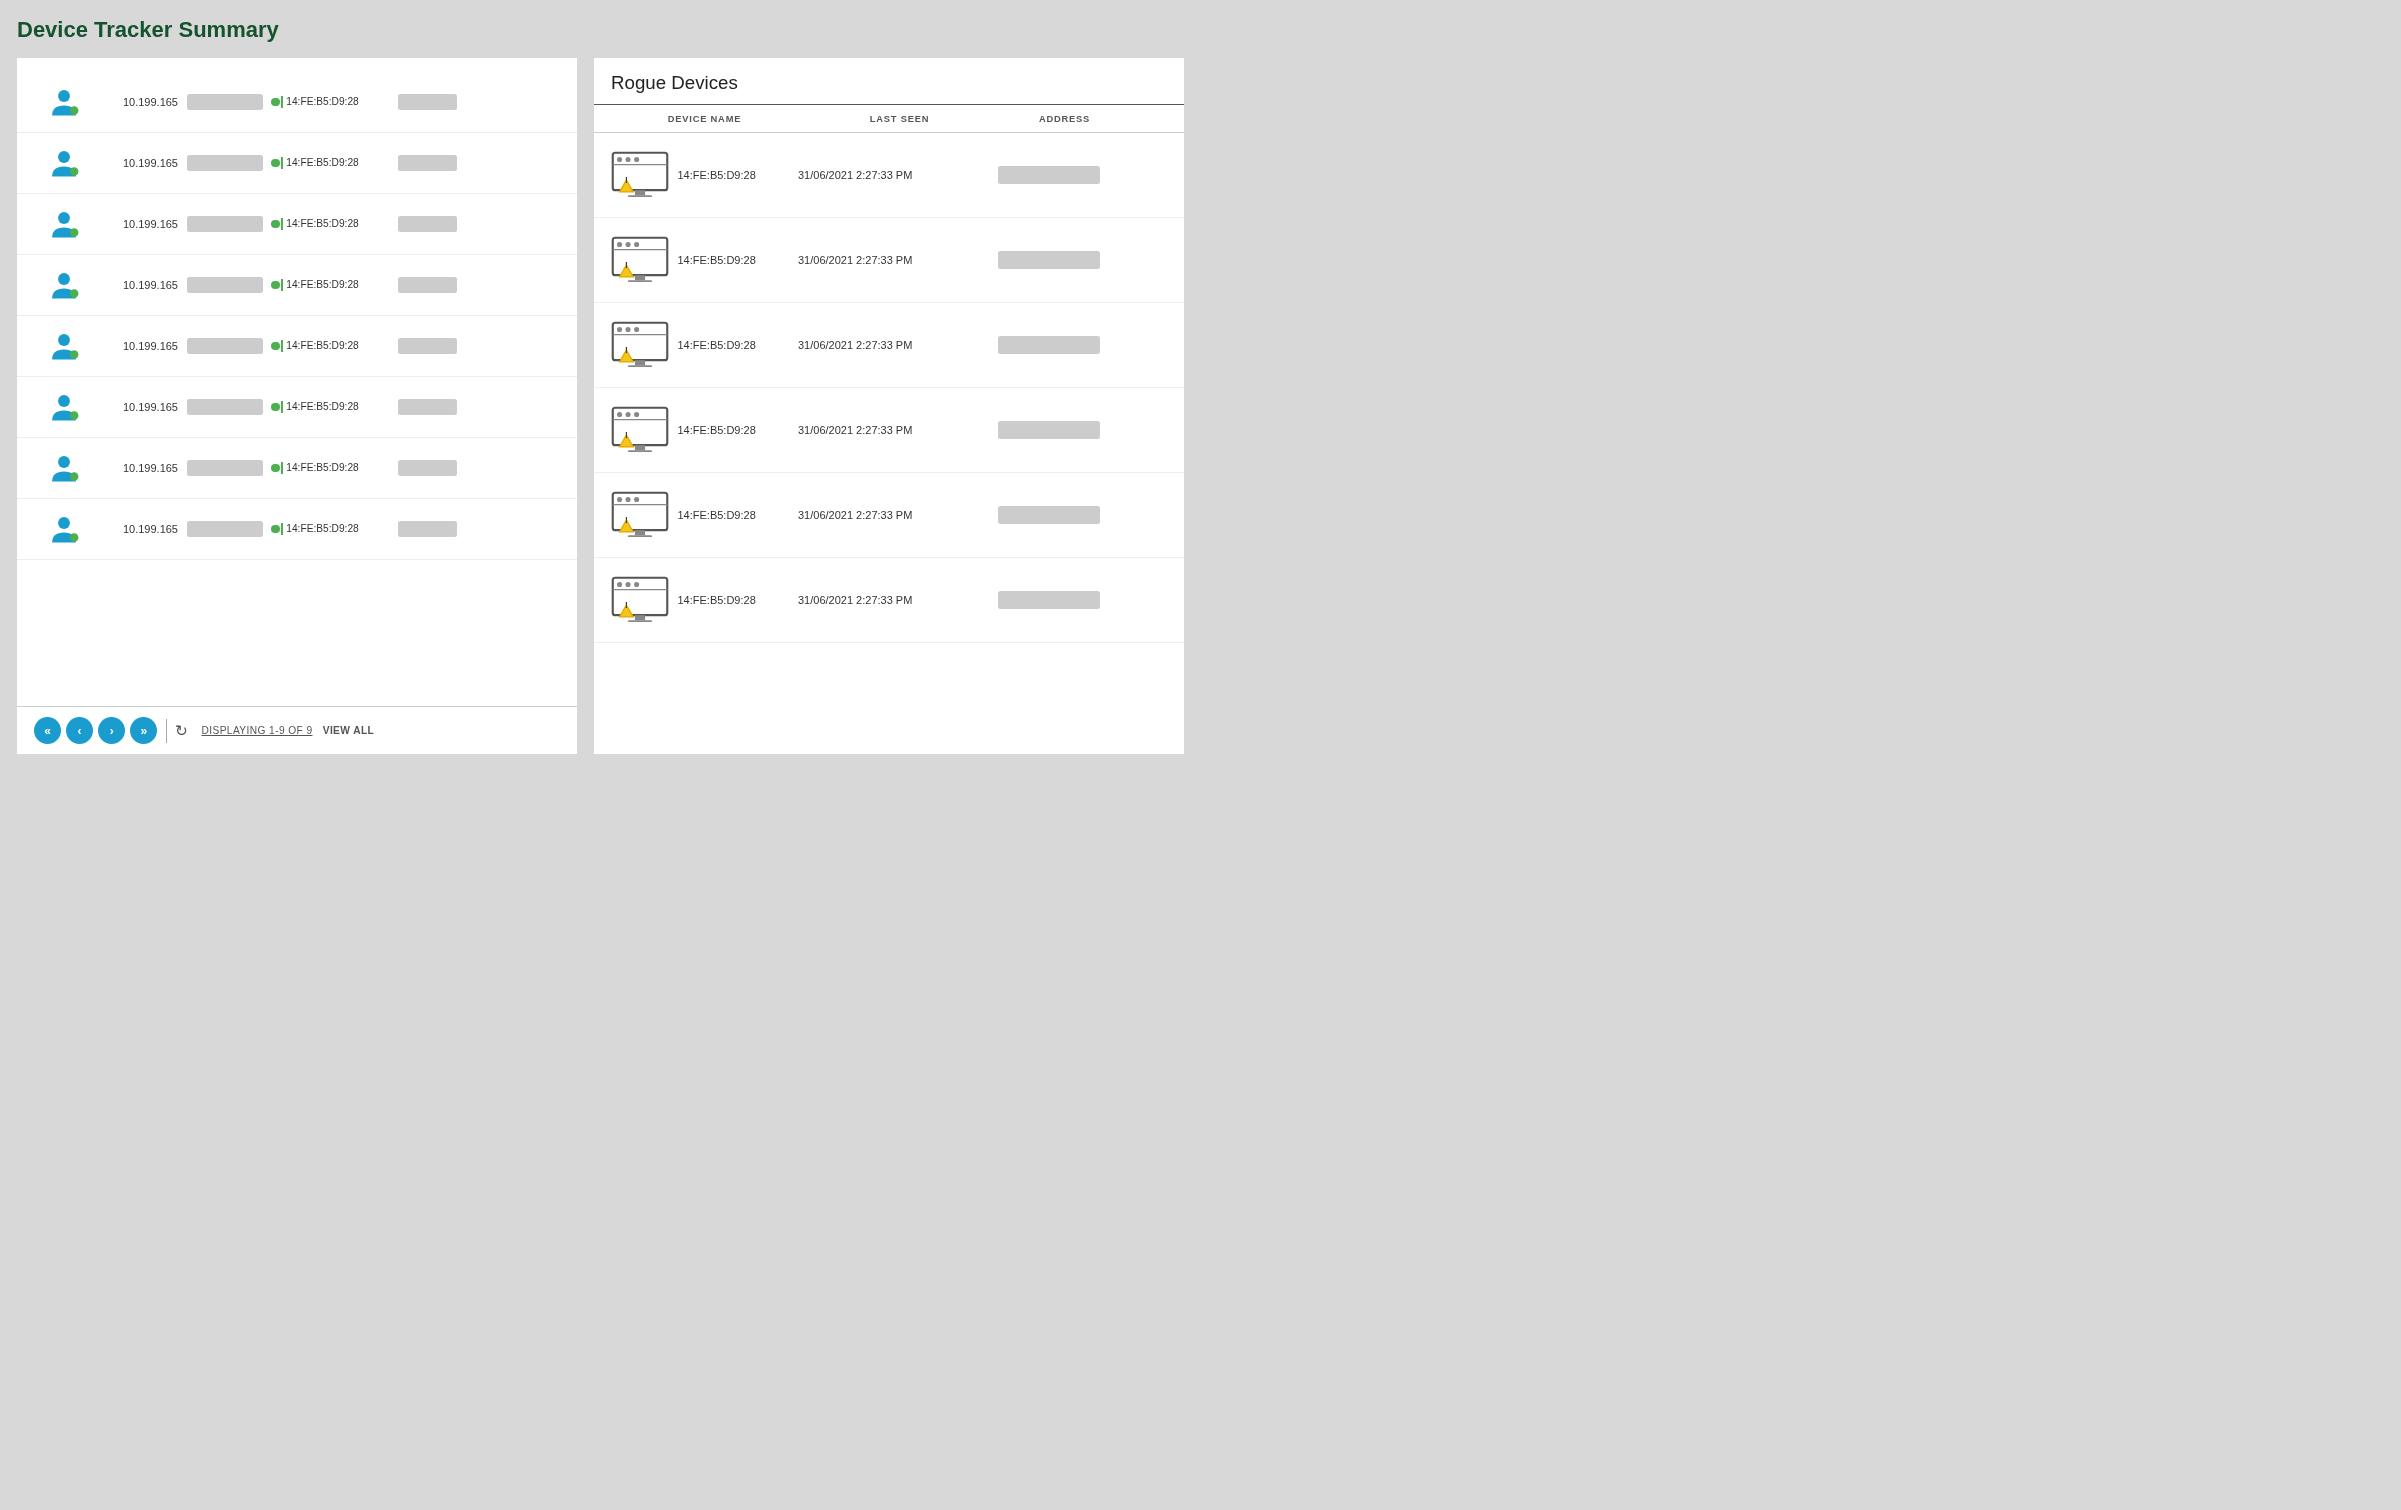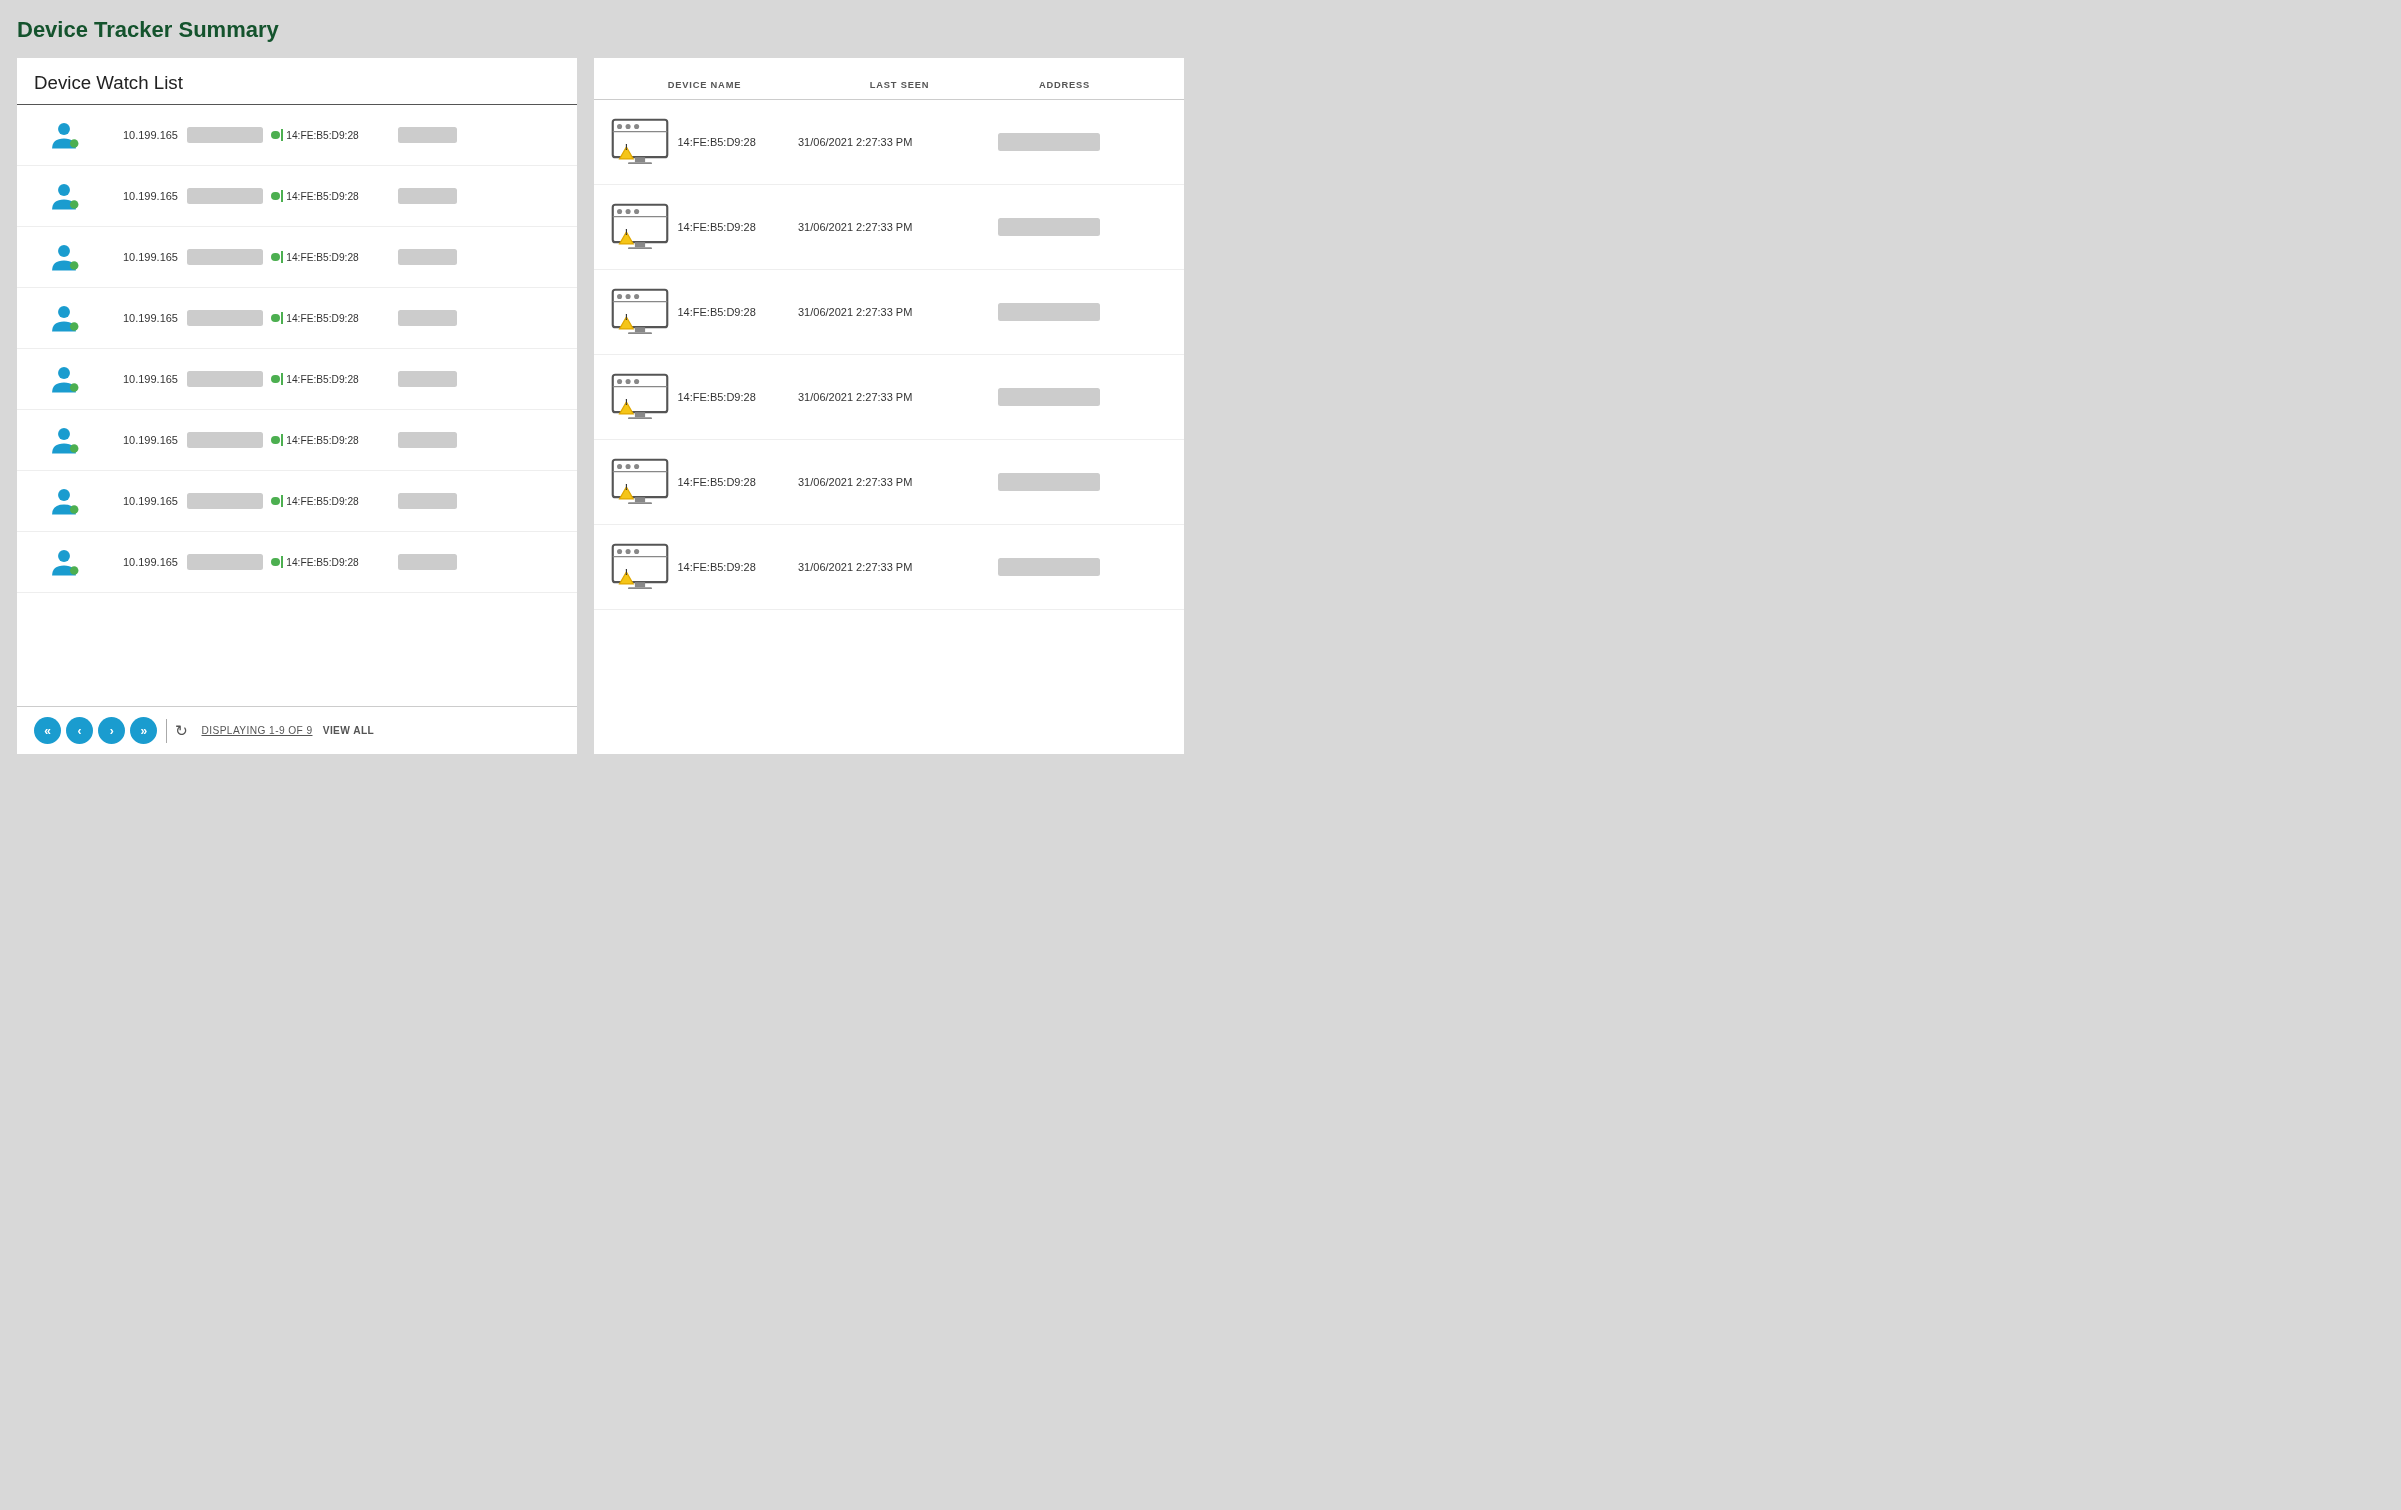--- a/index.html
+++ b/index.html
@@ -215,21 +215,20 @@
     }
   </style>
 </head>
 <body>
 
 <h1 class="page-title">Device Tracker Summary</h1>
 
 <div class="main-content">
 
   <div class="left-panel">
-    <div class="panel-title">Device Watch List</div>
 
 
     <div id="watch-list-rows">
         <div class="table-row">
     <div class="user-icon-wrap">
       <svg width="34" height="34" viewBox="0 0 40 40">
 
         <circle cx="20" cy="13" r="7" fill="#1a9ccf" stroke="none"></circle>
 
         <path d="M6 36 Q6 24 20 24 Q34 24 34 36" fill="#1a9ccf" stroke="none"></path>
@@ -442,20 +441,21 @@
       <button class="pagination-btn btn-blue" title="Next">›</button>
       <button class="pagination-btn btn-blue" title="Last">»</button>
       <div class="divider-v"></div>
       <button class="refresh-btn" title="Refresh">↻</button>
       <span class="displaying-text">DISPLAYING 1-9 OF 9</span>
       <button class="view-all-btn">VIEW ALL</button>
     </div>
   </div>
 
   <div class="right-panel">
+    <div class="panel-title">Rogue Devices</div>
 
     <div class="rogue-header">
       <span>DEVICE NAME</span>
       <span>LAST SEEN</span>
       <span>ADDRESS</span>
     </div>
 
     <div id="rogue-rows">
         <div class="rogue-row">
     <div class="device-icon-wrap">

